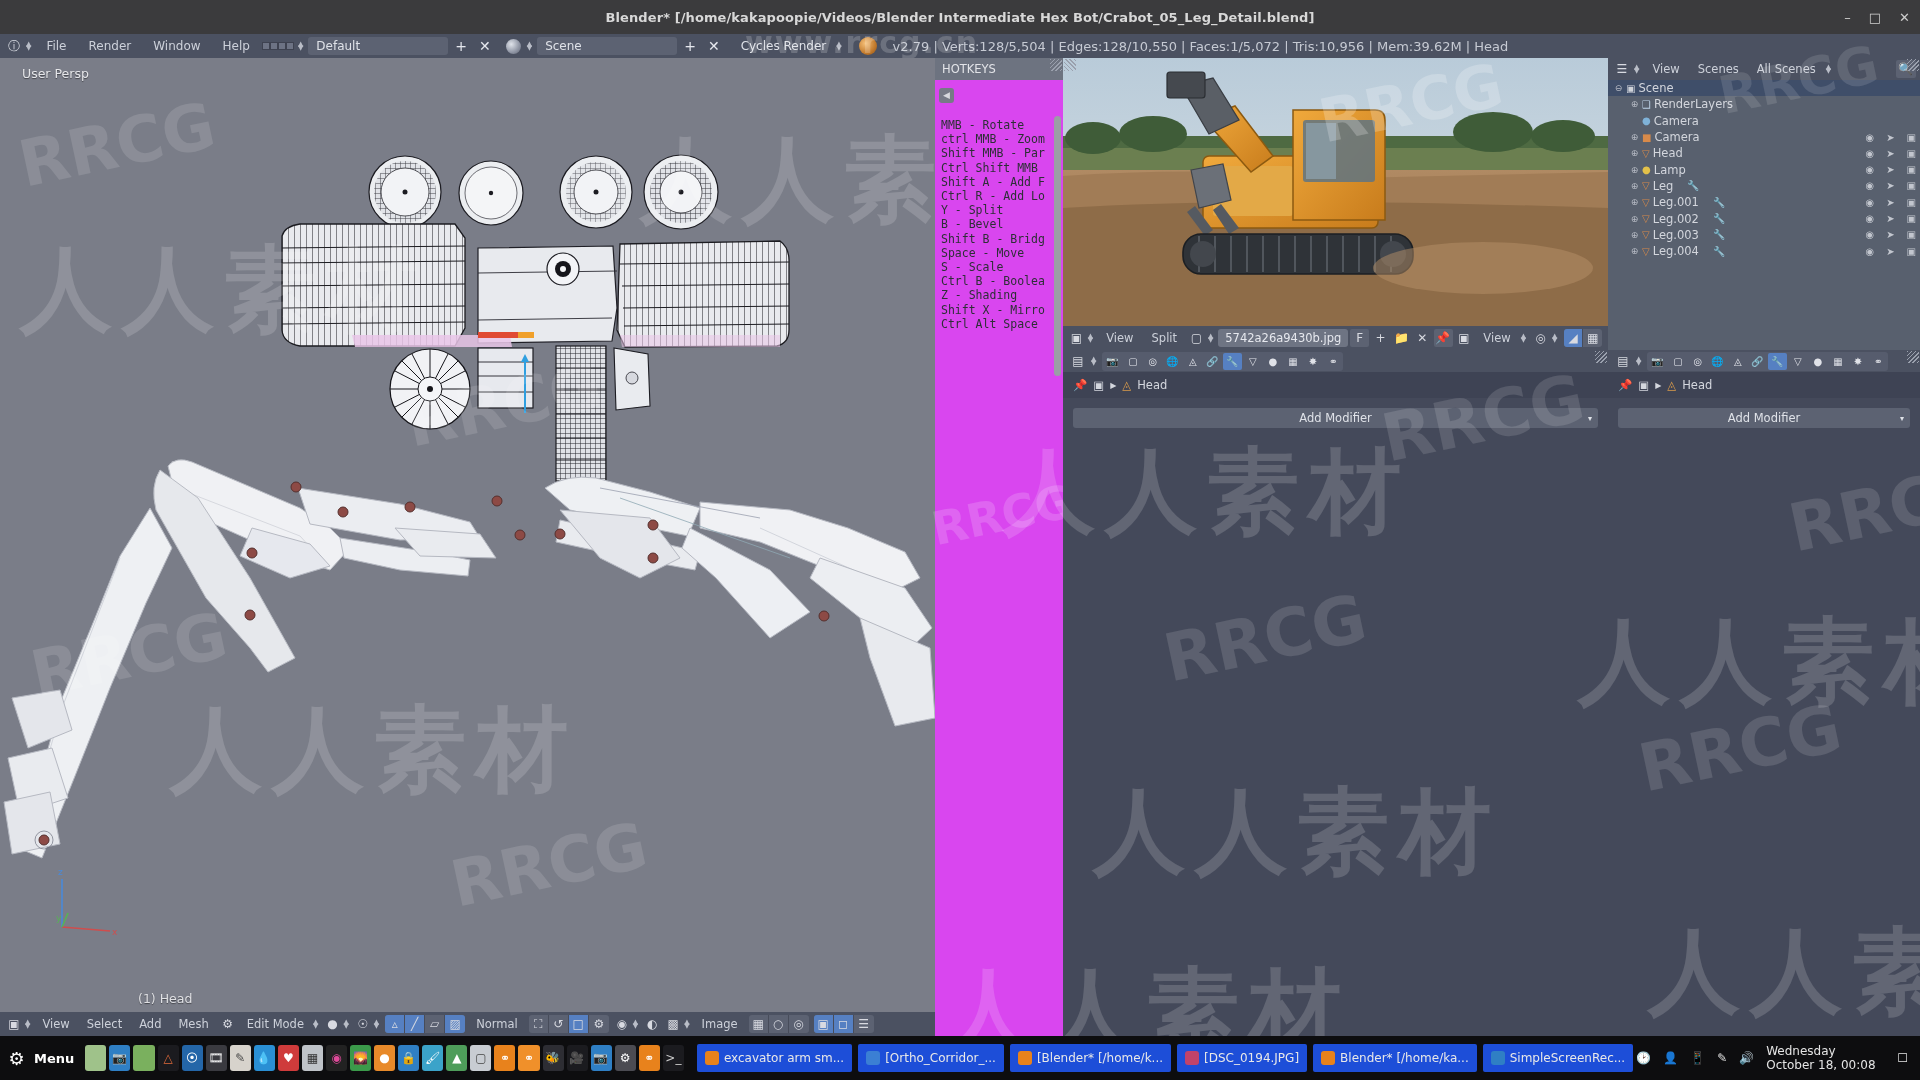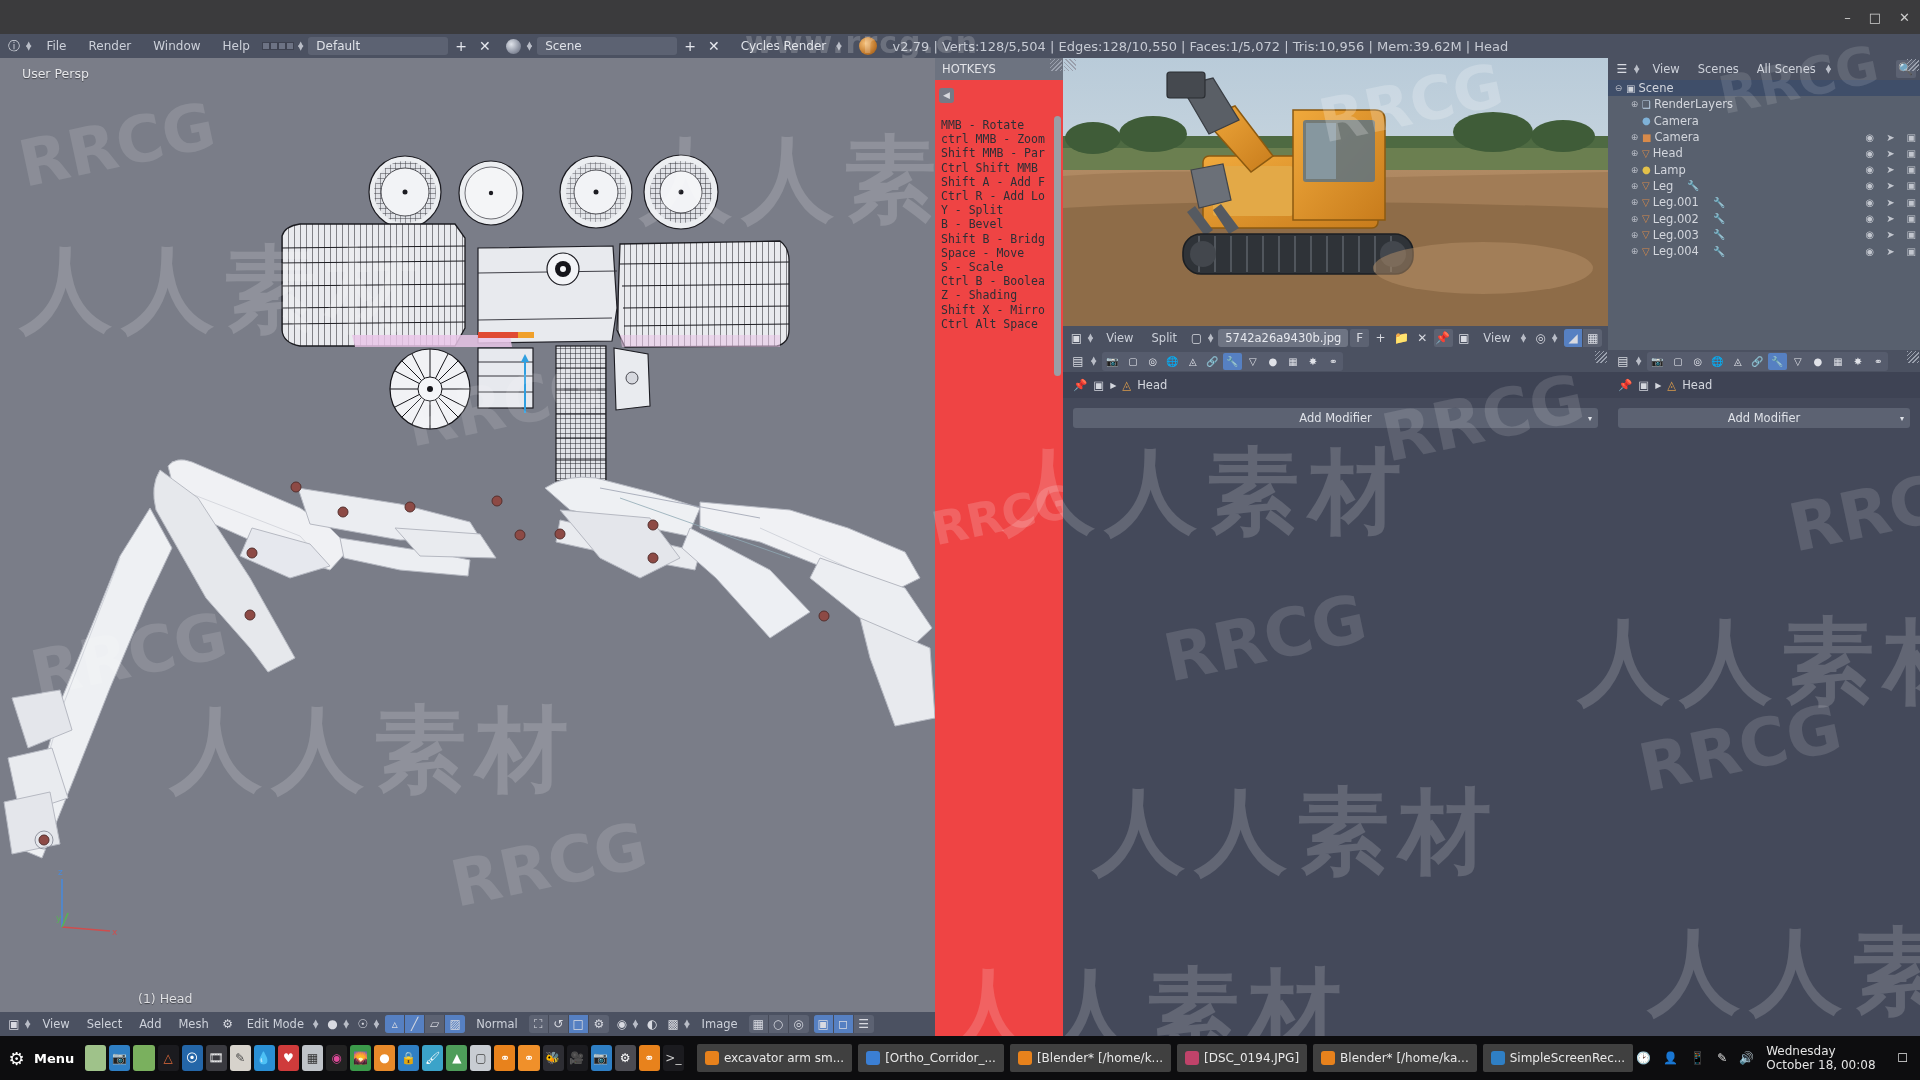--- a/index.html
+++ b/index.html
@@ -49,21 +49,21 @@
   .vf-txt { color:#cdd1da; font-size:11.5px; padding:0 8px; }
   .vf-ico { width:20px; height:18px; display:flex; align-items:center; justify-content:center;
     color:#d8dae1; font-size:12px; }
   .grp { display:flex; background:#5c6272; border-radius:3px; overflow:hidden; margin:0 2px; }
   .grp .vf-ico { border-right:1px solid #474c5a; }
   .grp .vf-ico:last-child { border-right:none; }
   .grp .on { background:#5680c2; }
 
   
   #textpanel { position:absolute; left:935px; top:0; width:128px; height:978px;
-    background:#ef4444; }
+    background:#d946ef; }
   #tp-head { height:22px; background:#6d7380; display:flex; align-items:center;
     padding-left:7px; color:#e3e4e8; font-size:11.5px; }
   #tp-sub { height:30px; display:flex; align-items:center; gap:4px; padding-left:4px; }
   .mini-btn { width:15px; height:15px; background:#767a86; border-radius:3px;
     display:flex; align-items:center; justify-content:center; color:#d8d9de; font-size:9px; }
   #tp-body { padding:8px 0 0 6px; }
   #tp-body div { color:#2d2f36; font-size:11.5px; font-family:"DejaVu Sans Mono","Liberation Mono",monospace;
     line-height:14.2px; white-space:nowrap; }
   #tp-scroll { position:absolute; right:2px; top:58px; width:7px; height:260px;
     background:#9b9ea6; border-radius:4px; }
@@ -106,39 +106,40 @@
     position:relative; }
   .addmod::after { content:'\25BE'; position:absolute; right:6px; font-size:8px; }
 
   
   #taskbar { position:absolute; left:0; top:1036px; width:1920px; height:44px; background:#0d0d0f;
     display:flex; align-items:center; padding:0 6px; gap:3px; }
   .tb-ico { width:26px; height:26px; border-radius:3px; display:flex; align-items:center;
     justify-content:center; font-size:12px; color:#fff; }
   .tb-menu { color:#fff; font-size:13px; margin:0 8px 0 4px; font-weight:bold; }
   .tb-win { display:flex; align-items:center; gap:5px; color:#e8e8e8; font-size:12px;
-    padding:0 8px; height:28px; background:#404040; border-radius:2px; max-width:170px;
+    padding:0 8px; height:28px; background:#1d4ed8; border-radius:2px; max-width:170px;
     overflow:hidden; white-space:nowrap; }
   .tb-win .dot { width:14px; height:14px; border-radius:3px; flex:none; }
   #tray { margin-left:auto; display:flex; align-items:center; gap:12px; color:#e4e4e4; font-size:12px; padding-right:6px;}
 
   
   .wm { position:absolute; color:rgba(255,255,255,.16); font-weight:bold; pointer-events:none;
     white-space:nowrap; }
   .wm2 { position:absolute; color:rgba(255,255,255,.13); font-weight:bold; pointer-events:none;
     transform:rotate(-12deg); white-space:nowrap; }
   .corner { position:absolute; right:1px; top:1px; width:12px; height:12px;
     background:repeating-linear-gradient(135deg,#9aa0ad 0 1px,transparent 1px 3px); }
   .cornerTL { position:absolute; left:1px; top:1px; width:12px; height:12px;
     background:repeating-linear-gradient(45deg,#9aa0ad 0 1px,transparent 1px 3px); }
 </style>
 </head>
 <body>
 
 <div id="titlebar">
+  <div class="title">Blender* [/home/kakapoopie/Videos/Blender Intermediate Hex Bot/Crabot_05_Leg_Detail.blend]</div>
   <div id="winbtns">
     <span>–</span>
     <span>□</span>
     <span>✕</span>
   </div>
 </div>
 
 <div id="topbar">
   <div class="hdr-ico">ⓘ</div>
   <div class="spin">

